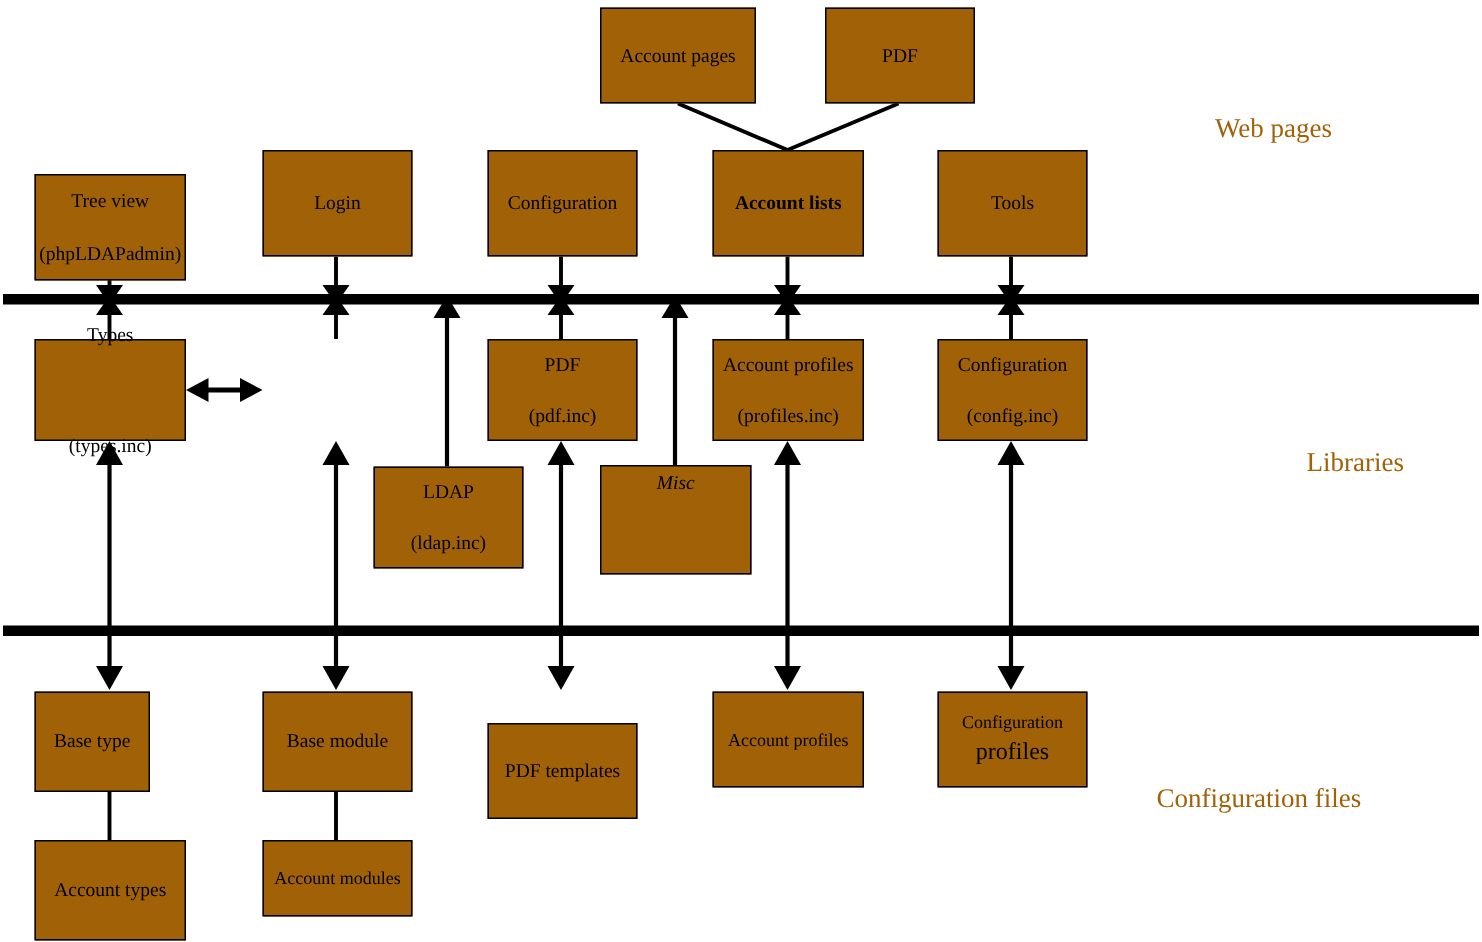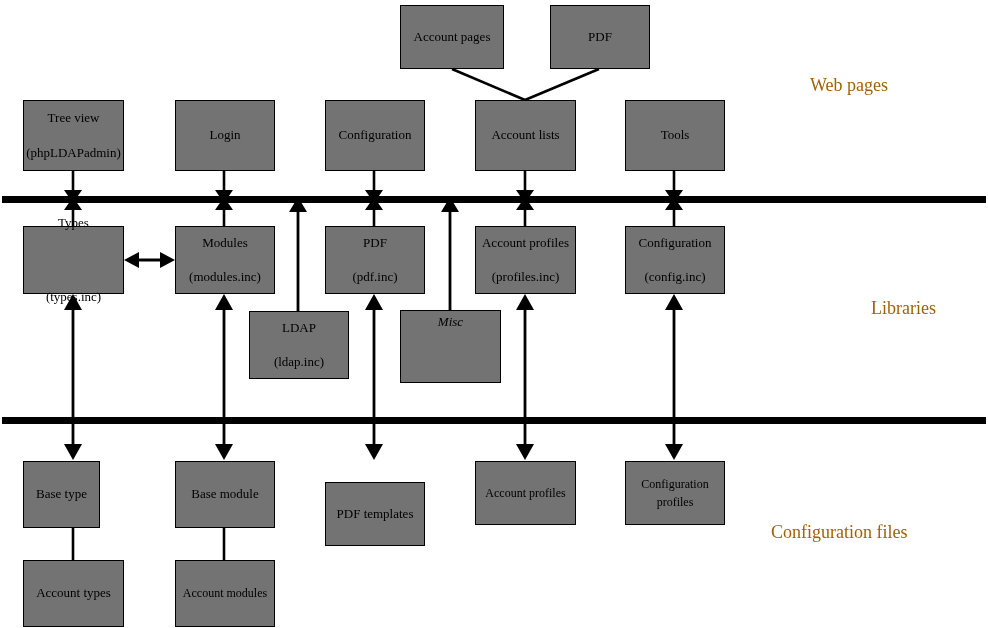--- a/index.html
+++ b/index.html
@@ -20,21 +20,21 @@
     position: absolute;
     left: 0;
     top: 0;
     width: 988px;
     height: 628px;
   }
   .node {
     position: absolute;
     box-sizing: border-box;
     border: 1px solid #000000;
-    background: #737373;
+    background: #a16207;
     display: flex;
     flex-direction: column;
     align-items: center;
     justify-content: center;
     text-align: center;
     color: #000000;
     font-size: 13px;
     line-height: 1.25;
     z-index: 3;
     white-space: nowrap;
@@ -146,45 +146,41 @@
   <div class="band-label" style="left:823px; top:299px;margin-left:48px;">Libraries</div>
   <div class="band-label" style="left:771px; top:523px;">Configuration files</div>
 
   <div class="node" style="left:400px; top:5px; width:104px; height:64px;">
     <span class="line1">Account pages</span>
   </div>
   <div class="node" style="left:550px; top:5px; width:100px; height:64px;">
     <span class="line1">PDF</span>
   </div>
 
-  <div class="node two-line" style="left:23px; top:100px; width:101px; height:71px;">
+  <div class="node two-line" style="left:23px; top:116px; width:101px; height:71px;">
     <span class="line1">Tree view</span>
     <span class="line2">(phpLDAPadmin)</span>
   </div>
   <div class="node" style="left:175px; top:100px; width:100px; height:71px;">
     <span class="line1">Login</span>
   </div>
   <div class="node" style="left:325px; top:100px; width:100px; height:71px;">
     <span class="line1">Configuration</span>
   </div>
-  <div class="node" style="left:475px; top:100px; width:101px; height:71px;">
+  <div class="node" style="left:475px; top:100px; width:101px; height:71px;font-weight:bold;">
     <span class="line1">Account lists</span>
   </div>
   <div class="node" style="left:625px; top:100px; width:100px; height:71px;">
     <span class="line1">Tools</span>
   </div>
 
   <div class="node two-line" style="left:23px; top:226px; width:101px; height:68px;gap:39px;">
     <span class="line1">Types</span>
     <span class="line2">(types.inc)</span>
   </div>
-  <div class="node two-line" style="left:175px; top:226px; width:100px; height:68px;">
-    <span class="line1">Modules</span>
-    <span class="line2">(modules.inc)</span>
-  </div>
   <div class="node two-line" style="left:325px; top:226px; width:100px; height:68px;">
     <span class="line1">PDF</span>
     <span class="line2">(pdf.inc)</span>
   </div>
   <div class="node two-line" style="left:475px; top:226px; width:101px; height:68px;">
     <span class="line1">Account profiles</span>
     <span class="line2">(profiles.inc)</span>
   </div>
   <div class="node two-line" style="left:625px; top:226px; width:100px; height:68px;">
     <span class="line1">Configuration</span>
@@ -206,23 +202,23 @@
     <span class="line1">Base module</span>
   </div>
   <div class="node" style="left:325px; top:482px; width:100px; height:64px;">
     <span class="line1">PDF templates</span>
   </div>
   <div class="node" style="left:475px; top:461px; width:101px; height:64px;">
     <span class="line1" style="font-size:12px;">Account profiles</span>
   </div>
   <div class="node tight" style="left:625px; top:461px; width:100px; height:64px;">
     <span class="line1" style="font-size:12px;">Configuration</span>
-    <span class="line2" style="font-size:12px;">profiles</span>
+    <span class="line2" style="font-size:16px;">profiles</span>
   </div>
 
   <div class="node" style="left:23px; top:560px; width:101px; height:67px;align-items:center;">
     <span class="line1">Account types</span>
   </div>
-  <div class="node" style="left:175px; top:560px; width:100px; height:67px;">
+  <div class="node" style="left:175px; top:560px; width:100px; height:51px;">
     <span class="line1" style="font-size:12px;">Account modules</span>
   </div>
 
 </div>
 
 </body></html>

